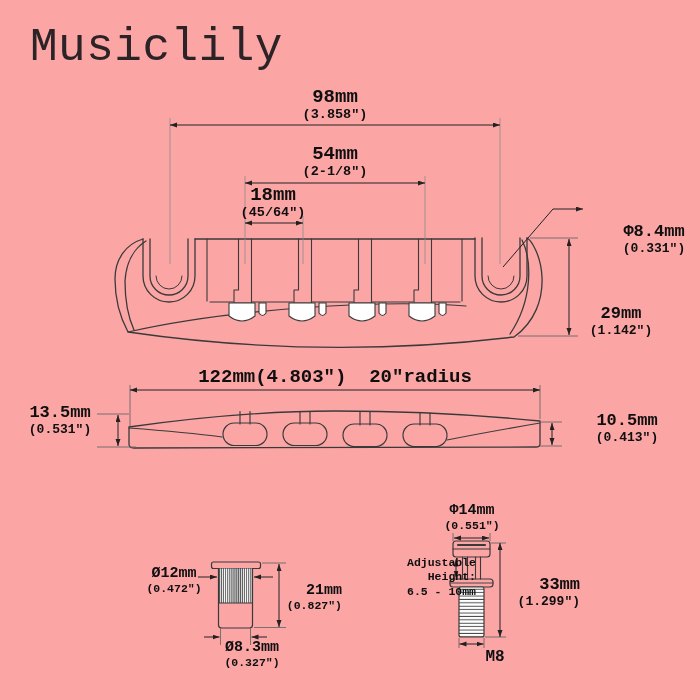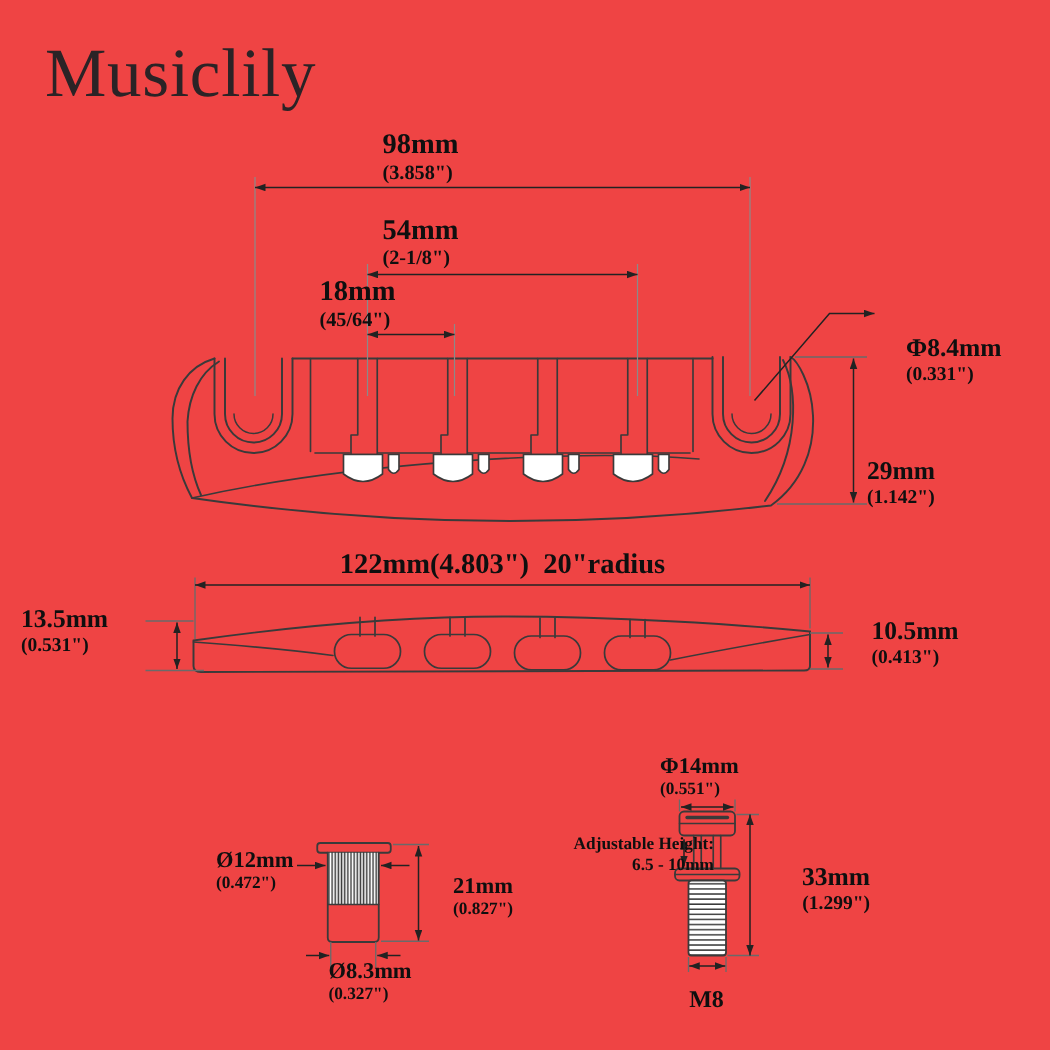--- a/index.html
+++ b/index.html
@@ -1,21 +1,21 @@
 <!DOCTYPE html>
 <html><head>
 <meta charset="utf-8">
 <style>
   html,body{margin:0;padding:0;background:#ffffff;}
-  .canvas{position:relative;width:700px;height:700px;background:#ef4444;overflow:hidden;
-          font-family:Liberation Serif, serif;color:#111;}
+  .canvas{position:relative;width:700px;height:700px;background:#fca5a5;overflow:hidden;
+          font-family:Liberation Mono, monospace;color:#111;}
   .linework{position:absolute;left:0;top:0;}
   .logo{position:absolute;left:30px;top:22px;font-size:46px;font-weight:400;
         letter-spacing:0.5px;color:#2b2326;}
-  .dim{position:absolute;text-align:left;line-height:1.1;color:#0f0f0f;}
+  .dim{position:absolute;text-align:center;line-height:1.1;color:#0f0f0f;}
   .dim .mm{font-size:19px;font-weight:bold;}
   .dim .in{font-size:13.5px;font-weight:bold;}
   .dim-md .mm{font-size:17px;font-weight:bold;}
   .dim-md .in{font-size:13px;font-weight:bold;}
   .dim-sm .mm{font-size:15px;font-weight:bold;}
   .dim-sm .in{font-size:11.5px;font-weight:bold;}
   .title-line{position:absolute;text-align:center;font-size:19px;font-weight:bold;
               white-space:pre;color:#0f0f0f;}
   .note{position:absolute;font-size:11.5px;font-weight:bold;line-height:1.25;
         text-align:right;color:#0f0f0f;}
@@ -214,15 +214,15 @@
   <div class="note" style="left:356px;top:556px;width:120px;">
     <div>Adjustable Height:</div>
     <div>6.5 - 10mm</div>
   </div>
 
   <div class="dim dim-md left-align" style="left:508px;top:576px;width:72px;">
     <div class="mm">33mm</div>
     <div class="in">(1.299")</div>
   </div>
 
-  <div class="single" style="left:451px;top:648px;width:40px;margin-top:10px;">M8</div>
+  <div class="single" style="left:475px;top:648px;width:40px;">M8</div>
 
 </div>
 
 </body></html>

